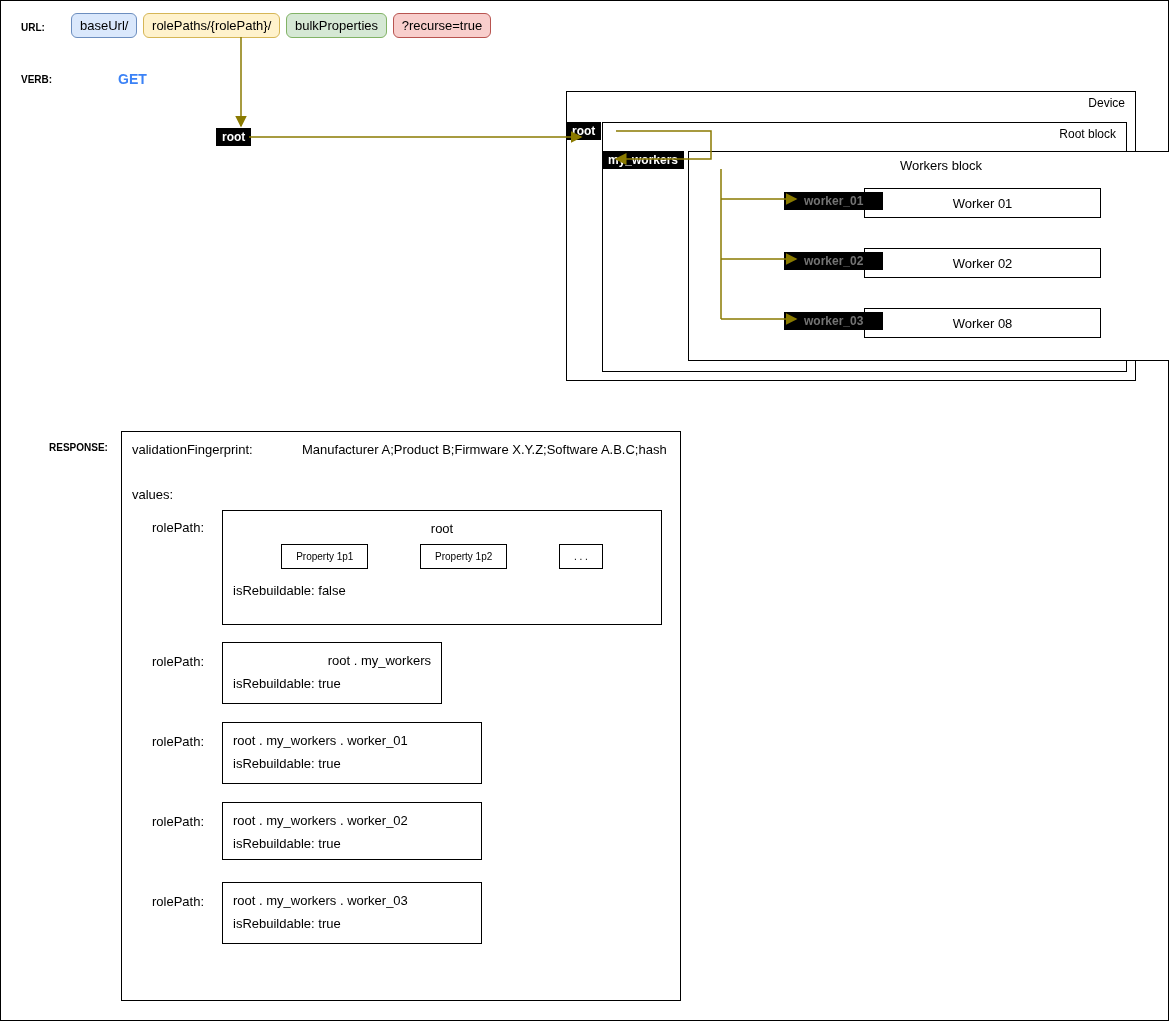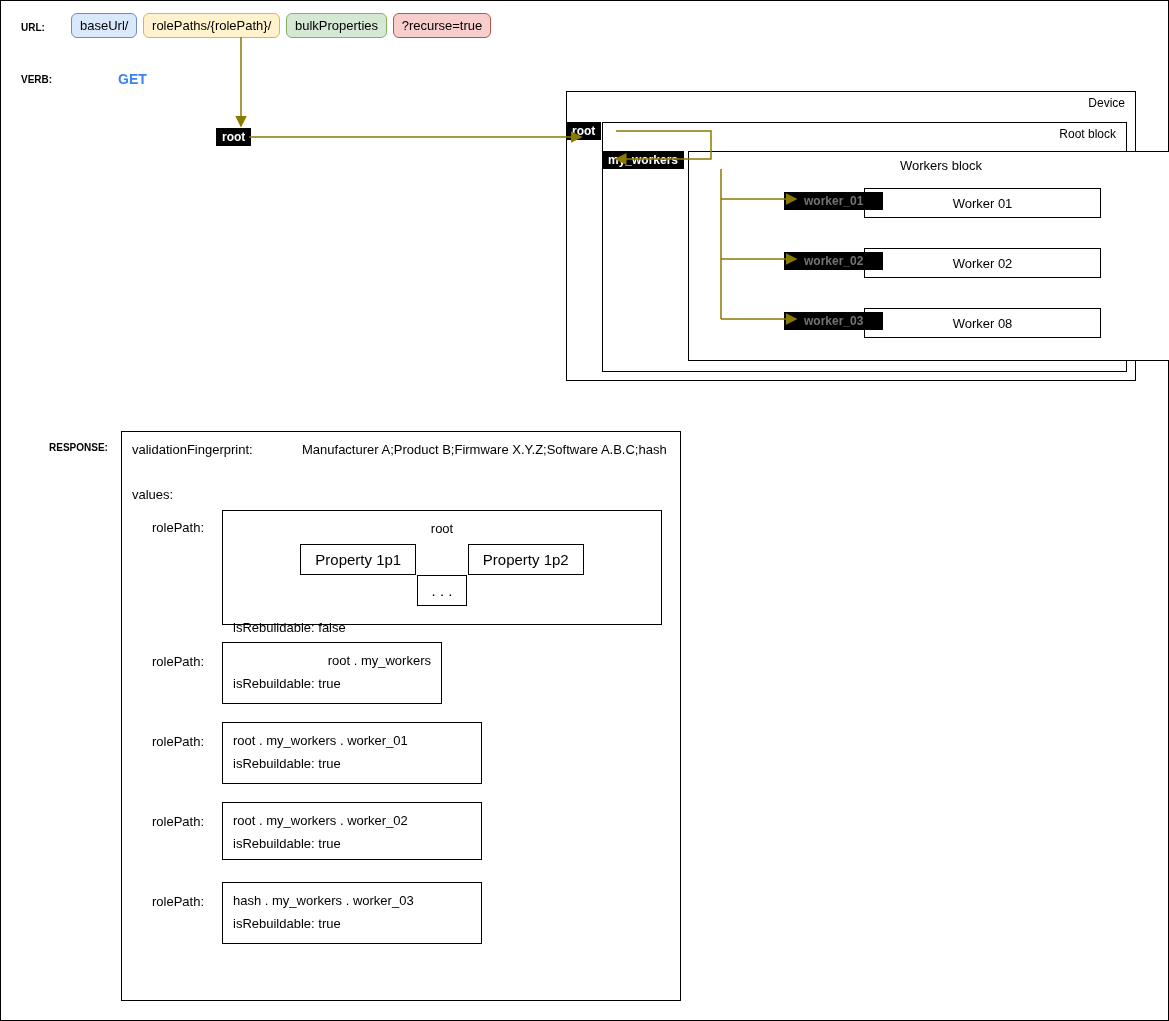--- a/index.html
+++ b/index.html
@@ -37,21 +37,21 @@
 
   .worker-tag{background:#000;color:#737373;font-weight:bold;font-size:12px;padding:2px 20px;position:absolute;}
   .worker-box{border:1px solid #000;position:absolute;display:flex;align-items:center;justify-content:center;font-size:13px;}
 
   
   .response-panel{border:1px solid #000;}
   .small{font-size:13px;}
 
   .value-block{border:1px solid #000;position:absolute;box-sizing:border-box;padding:10px;}
   .value-title{text-align:center;font-size:13px;margin-bottom:8px;}
-  .prop-cell{border:1px solid #000;display:inline-block;padding:6px 14px;font-size:15px;margin:0 24px;}
+  .prop-cell{border:1px solid #000;display:inline-block;padding:6px 14px;font-size:10px;margin:0 24px;}
 
   
   svg.arrows{position:absolute;left:0;top:0;pointer-events:none;}
   .arrow-line{stroke:#8a7a00;stroke-width:1.5;fill:none;}
   .arrow-head{fill:#8a7a00;}
 </style>
 </head>
 <body>
 
 <div class="page">
@@ -135,21 +135,21 @@
     </div>
 
     <div class="abs small" style="left:30px;top:382px;">rolePath:</div>
     <div class="value-block abs" style="left:100px;top:370px;width:260px;height:58px;">
       <div class="value-title" style="text-align:left;">root . my_workers . worker_02</div>
       <div class="small">isRebuildable: true</div>
     </div>
 
     <div class="abs small" style="left:30px;top:462px;">rolePath:</div>
     <div class="value-block abs" style="left:100px;top:450px;width:260px;height:62px;">
-      <div class="value-title" style="text-align:left;">hash . my_workers . worker_03</div>
+      <div class="value-title" style="text-align:left;">root . my_workers . worker_03</div>
       <div class="small">isRebuildable: true</div>
     </div>
 
   </div>
 
   <svg class="arrows" width="1169" height="1021">
     <defs>
       <marker id="ah" markerWidth="8" markerHeight="8" refX="7" refY="4" orient="auto">
         <path d="M0,0 L8,4 L0,8 Z" class="arrow-head"></path>
       </marker>

